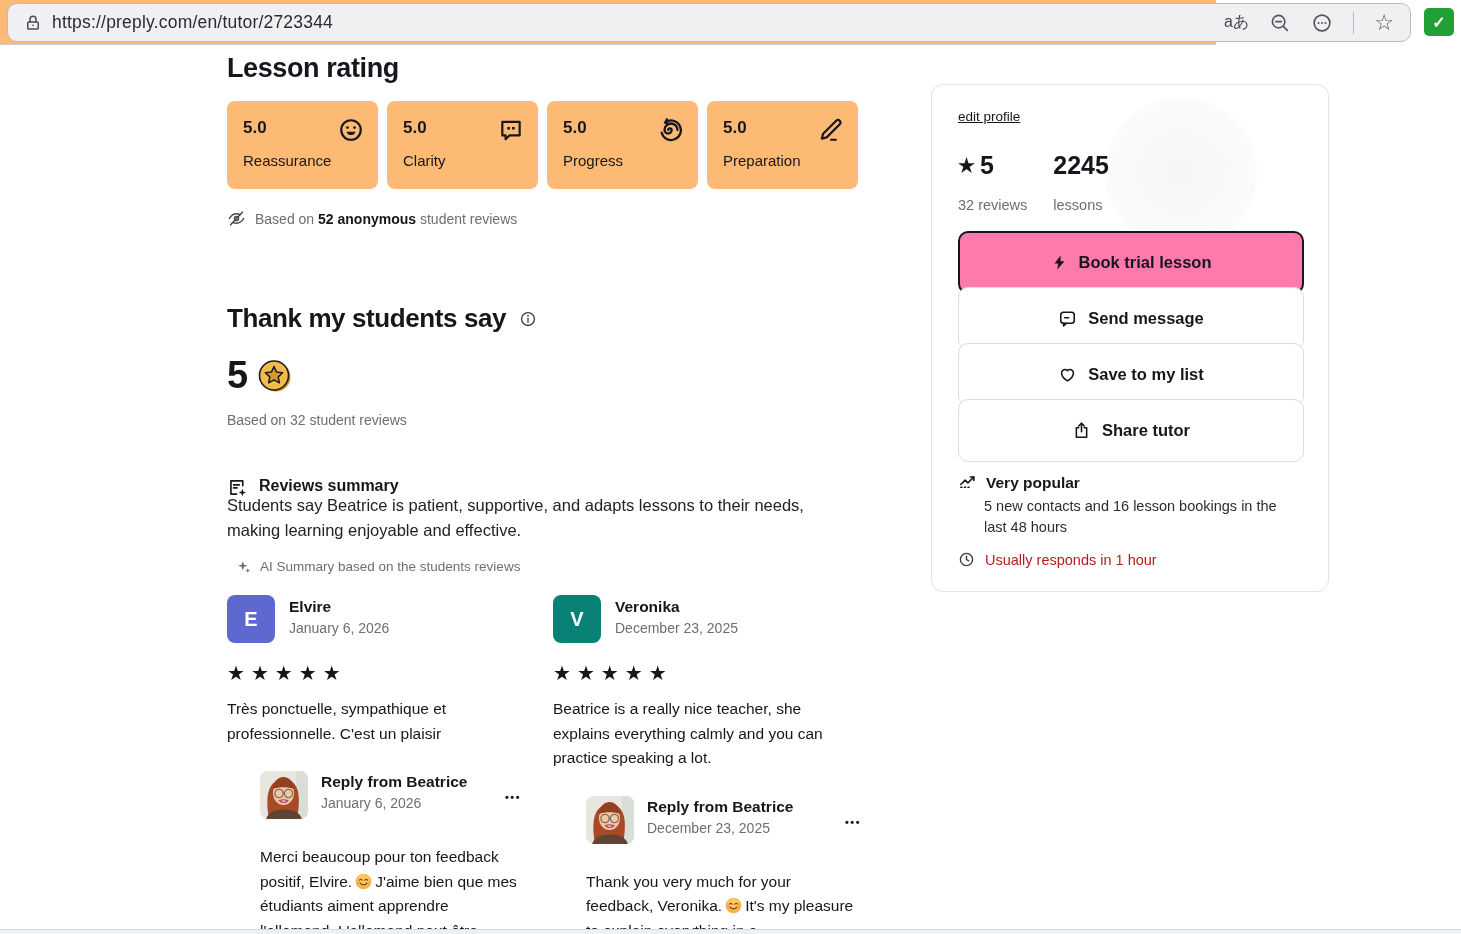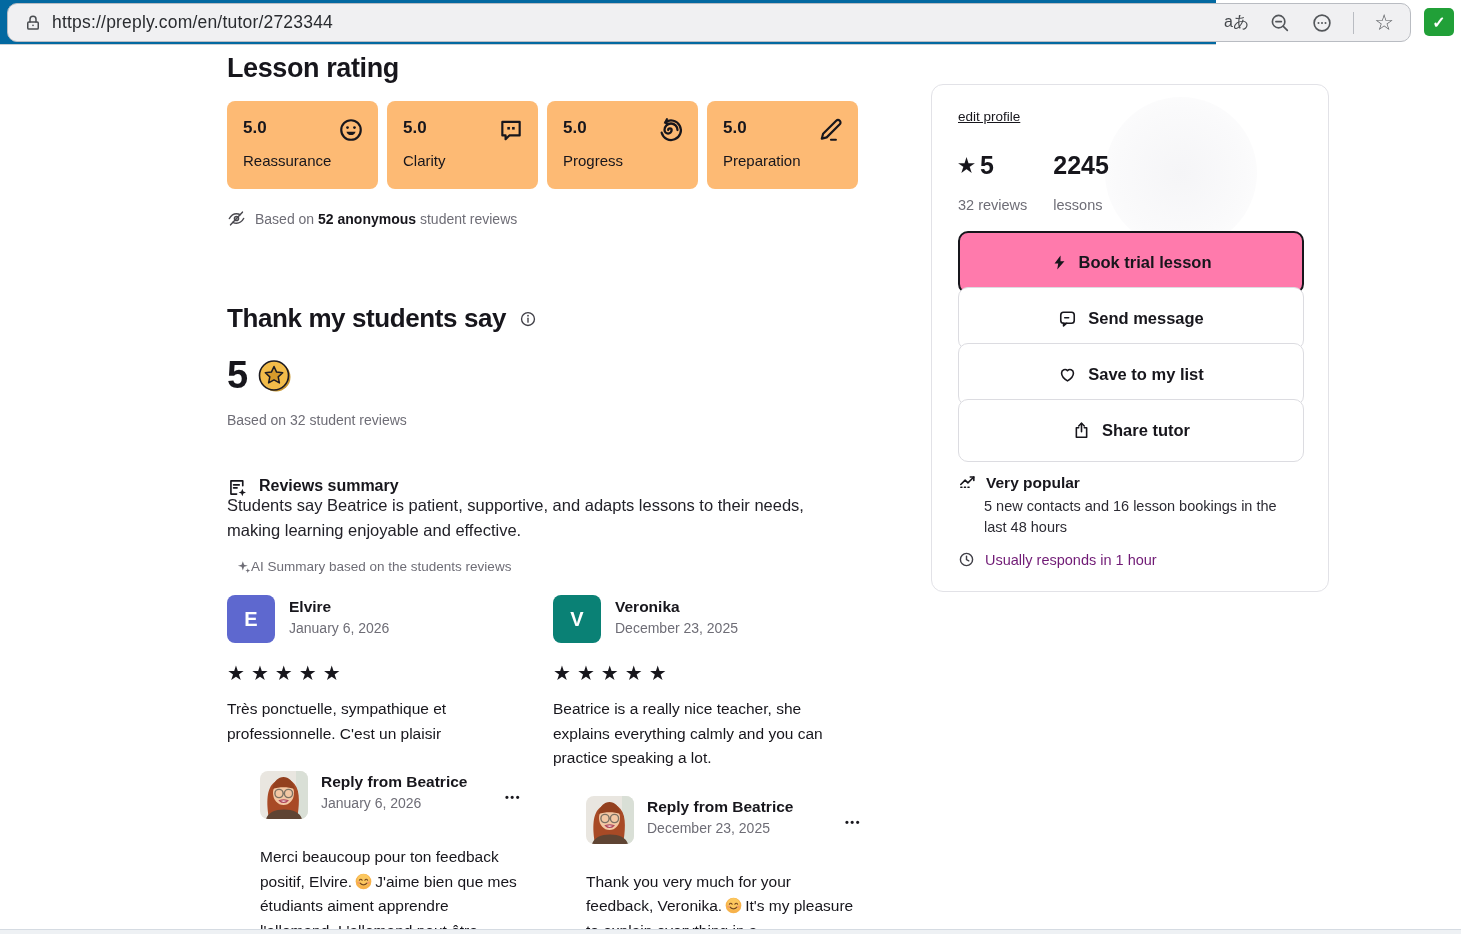--- a/index.html
+++ b/index.html
@@ -1,20 +1,20 @@
 <!DOCTYPE html>
 <html><head>
 <meta charset="utf-8">
 <style>
   * { margin:0; padding:0; box-sizing:border-box; }
   html,body { width:1461px; height:934px; background:#fff; font-family:"Liberation Sans", sans-serif; color:#17161c; overflow:hidden; }
   .screen { position:relative; width:1461px; height:934px; background:#fff; }
 
   
-  .browser-bar { position:absolute; top:0; left:0; width:1216px; height:45px; background:#0369a1; border-bottom:1px solid #c9cdd1; }
+  .browser-bar { position:absolute; top:0; left:0; width:1216px; height:45px; background:#fdba74; border-bottom:1px solid #c9cdd1; }
   .address-pill { position:absolute; left:7px; top:3px; width:1404px; height:39px; background:#f0f0f2; border:1px solid #b9bcc2; border-radius:10px; display:flex; align-items:center; }
   .lock-wrap { margin-left:16px; display:flex; align-items:center; }
   .url-text { margin-left:10px; font-size:17.5px; color:#2a2c30; letter-spacing:.2px; }
   .pill-icons { position:absolute; right:16px; top:0; height:37px; display:flex; align-items:center; gap:20px; }
   .translate-glyph { font-size:16px; color:#45484c; }
   .pill-divider { width:1px; height:22px; background:#b9bcc2; }
   .bookmark-glyph { font-size:22px; color:#53565a; line-height:1; }
   .ext-check { position:absolute; left:1424px; top:8px; width:30px; height:28px; background:#21a038; border-radius:5px; color:#fff; font-size:16px; font-weight:700; display:flex; align-items:center; justify-content:center; }
 
   
@@ -32,21 +32,21 @@
   .h2 { font-size:26px; font-weight:800; letter-spacing:-.4px; }
 
   .big-rating { position:absolute; left:227px; top:354px; display:flex; align-items:center; gap:10px; }
   .big-rating-value { font-size:38px; font-weight:800; }
 
   .based32 { position:absolute; left:227px; top:412px; font-size:14px; color:#6e6d76; }
 
   .summary-head { position:absolute; left:227px; top:477px; display:flex; gap:11px; }
   .summary-title { font-size:16px; font-weight:700; }
   .summary-text { position:absolute; left:227px; top:493px; width:628px; font-size:16.5px; line-height:25px; color:#232229; }
-  .ai-note { position:absolute; left:237px; top:559px; display:flex; align-items:center; gap:0; font-size:13.5px; color:#6e6d76; }
+  .ai-note { position:absolute; left:237px; top:559px; display:flex; align-items:center; gap:9px; font-size:13.5px; color:#6e6d76; }
 
   .review-col { position:absolute; top:595px; }
   .col-a { left:227px; width:294px; }
   .col-b { left:553px; width:308px; }
   .review-header { display:flex; gap:14px; }
   .review-avatar { width:48px; height:48px; border-radius:8px; color:#fff; font-size:20px; font-weight:600; display:flex; align-items:center; justify-content:center; flex:none; }
   .review-name { font-size:15.5px; font-weight:700; margin-top:3px; }
   .review-date { font-size:14px; color:#6e6d76; margin-top:4px; }
   .review-stars { margin-top:18px; font-size:20px; letter-spacing:6px; color:#17161c; }
   .review-text { margin-top:12px; font-size:15.5px; line-height:24.5px; }
@@ -67,21 +67,21 @@
   .stats { position:absolute; left:26px; top:66px; display:flex; gap:26px; }
   .stat-top { display:flex; align-items:center; gap:5px; font-size:25px; font-weight:800; }
   .stat-sub { margin-top:17px; font-size:14.5px; color:#6e6d76; }
   .side-btn { position:absolute; left:26px; width:346px; height:63px; border-radius:10px; display:flex; align-items:center; justify-content:center; gap:11px; font-size:16.5px; cursor:pointer; font-family:"Liberation Sans", sans-serif; }
   .btn-book { top:146px; border:2px solid #17161c; font-weight:700; color:#17161c; }
   .btn-plain { background:#fff; border:1px solid #dcdce1; font-weight:600; color:#17161c; }
   .btn-send { top:202px; } .btn-save { top:258px; } .btn-share { top:314px; }
   .popular-head { position:absolute; left:26px; top:388px; display:flex; align-items:center; gap:9px; }
   .popular-title { font-size:15.5px; font-weight:700; }
   .popular-text { position:absolute; left:52px; top:411px; width:314px; font-size:14.5px; line-height:20.5px; color:#2c2b33; }
-  .responds { position:absolute; left:26px; top:466px; display:flex; align-items:center; gap:10px; font-size:14.5px; color:#701a75; }
+  .responds { position:absolute; left:26px; top:466px; display:flex; align-items:center; gap:10px; font-size:14.5px; color:#b91c1c; }
 
   .bottom-edge { position:absolute; bottom:0; left:0; width:1461px; height:5px; background:#eef1f4; border-top:1px solid #d5dbe2; }
 
   svg { display:block; }
 </style>
 </head>
 <body>
 
 <div class="screen">
 

